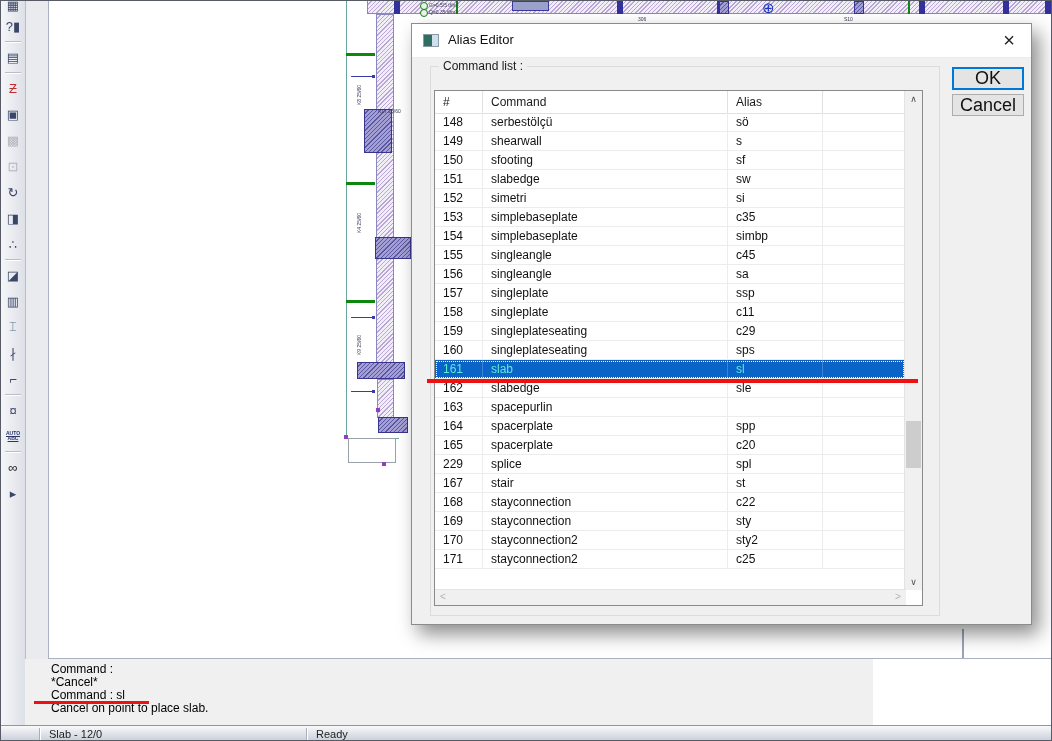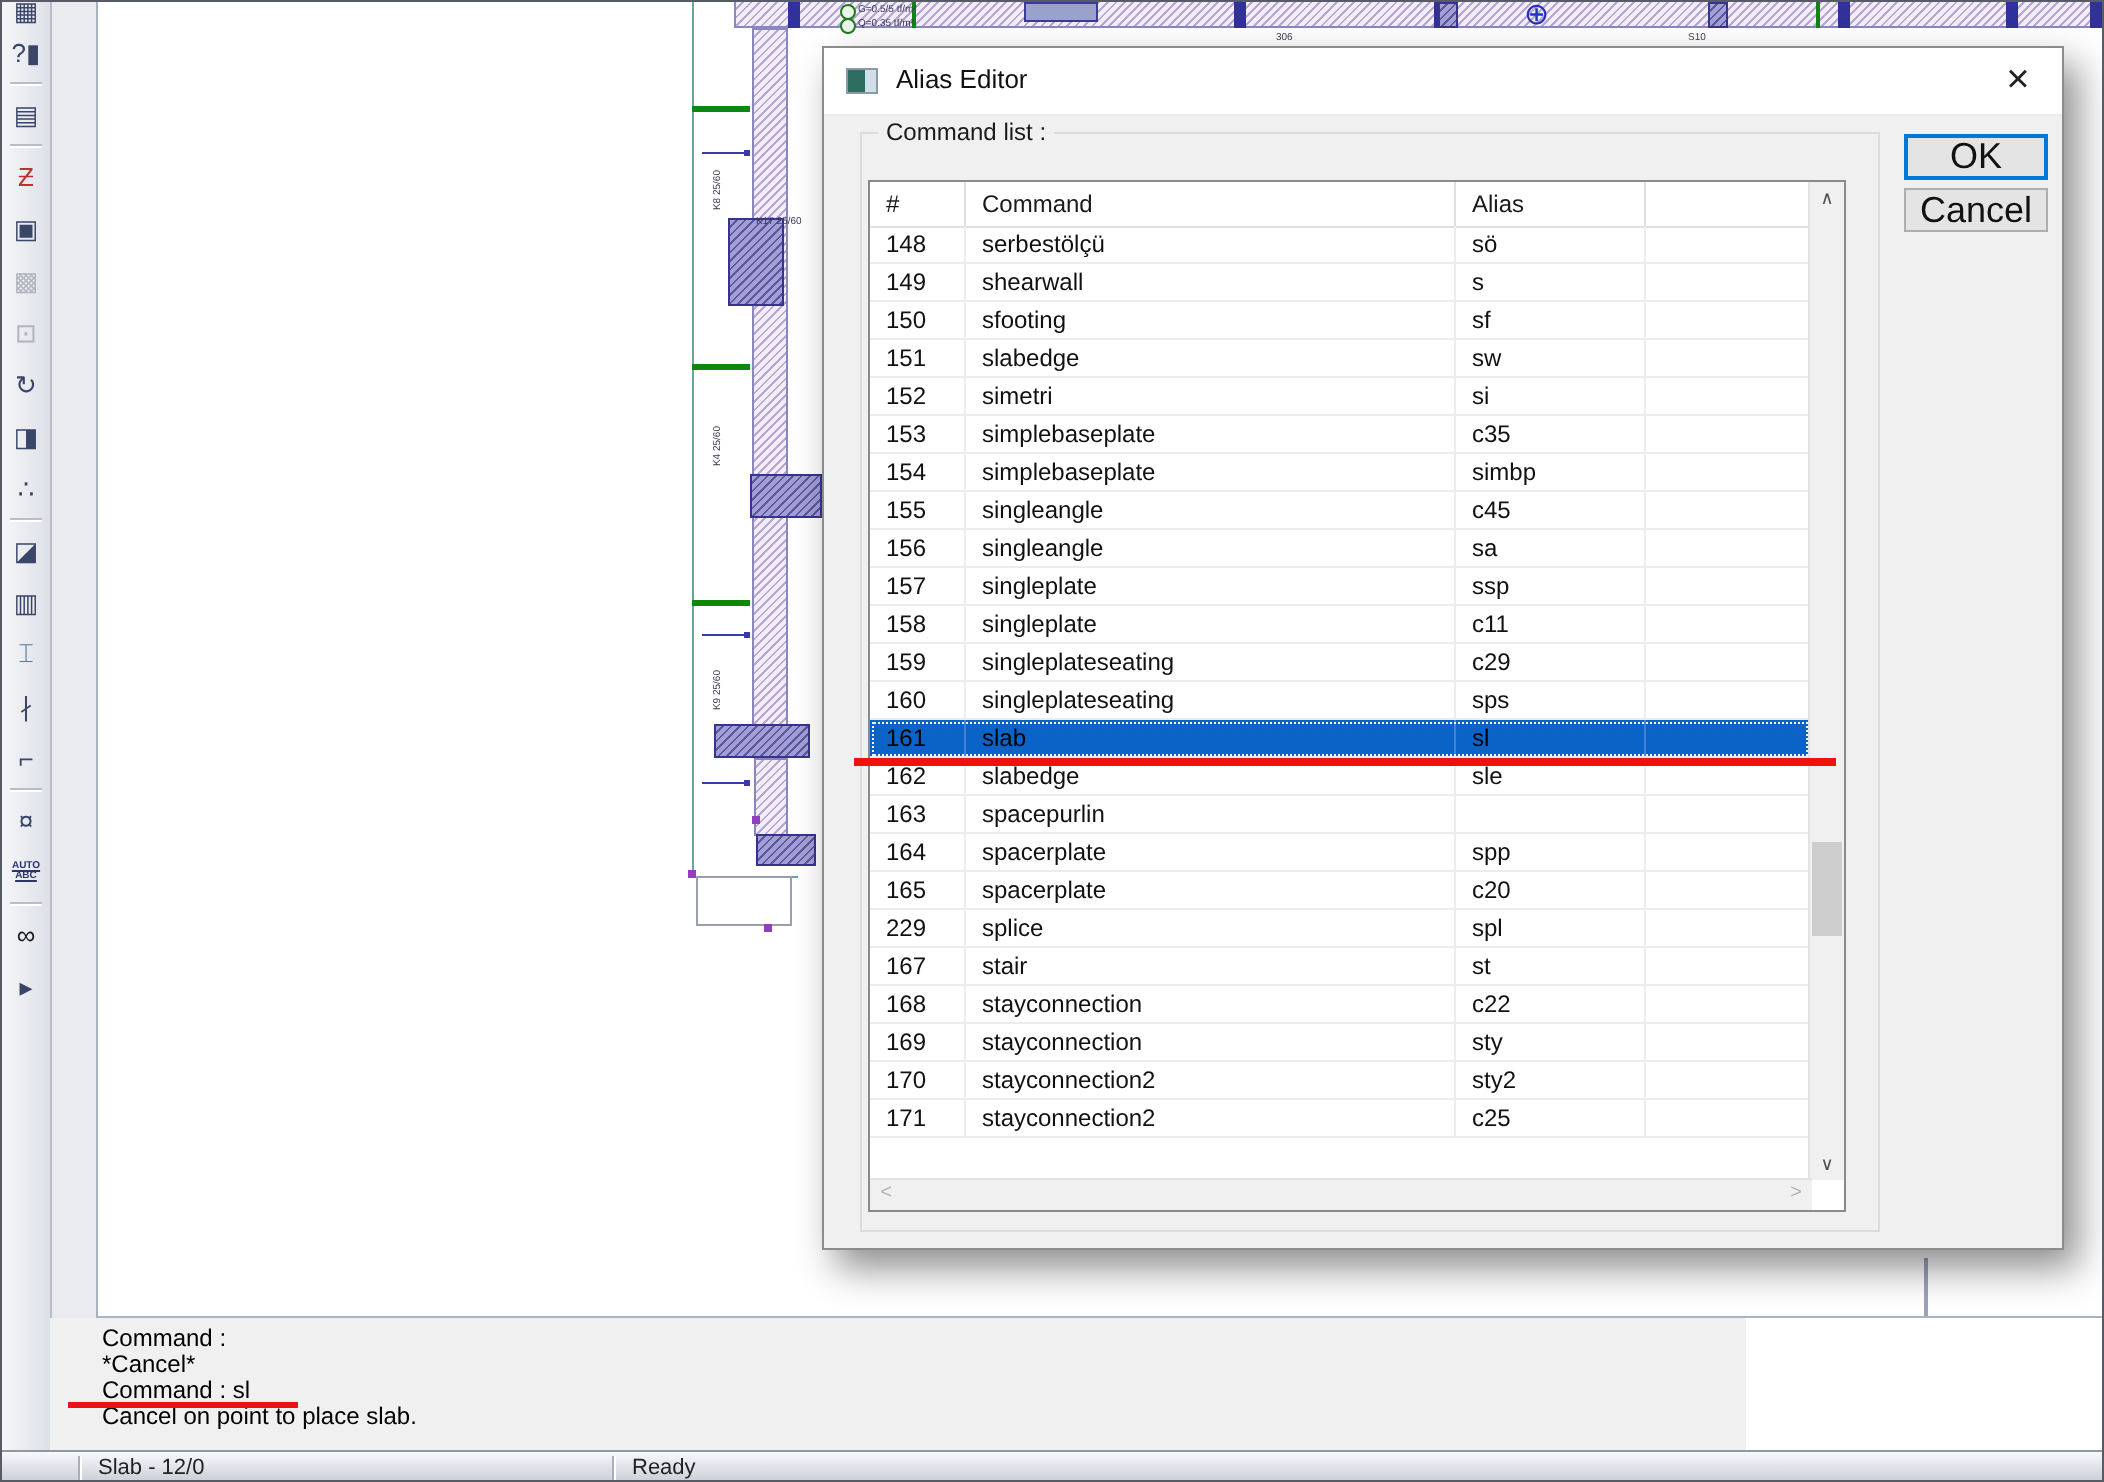--- a/index.html
+++ b/index.html
@@ -56,21 +56,21 @@
 
   .tableview{position:absolute;left:22px;top:66px;width:489px;height:516px;background:#fff;
              border:1px solid #8a8a8a;box-sizing:border-box;}
   .thead,.trow{display:grid;grid-template-columns:48px 245px 95px 1fr;width:470px;}
   .thead{height:22px;line-height:22px;border-bottom:1px solid #e0e0e0;}
   .thcell{font-size:12px;color:#1a1a1a;padding-left:8px;border-right:1px solid #e0e0e0;overflow:hidden;white-space:nowrap;}
   .tbody{position:absolute;left:0;top:22px;width:470px;}
   .trow{height:19px;line-height:18px;border-bottom:1px solid #ececec;box-sizing:border-box;}
   .tcell{font-size:12px;color:#111;padding-left:8px;border-right:1px solid #ececec;overflow:hidden;white-space:nowrap;}
   .trow.sel{background:var(--selection);outline:1px dotted #fff;outline-offset:-2px;}
-  .trow.sel .tcell{color:#000000;border-right:1px solid #3c82d6;}
+  .trow.sel .tcell{color:#5eead4;border-right:1px solid #3c82d6;}
 
   .vscroll{position:absolute;top:0;right:0;bottom:15px;width:17px;background:#f0f0f0;border-left:1px solid #e3e3e3;}
   .varrow{position:absolute;left:0;width:17px;height:16px;text-align:center;font-size:9px;color:#505050;line-height:16px;}
   .vthumb{position:absolute;left:1px;width:15px;background:#cdcdcd;}
   .hscroll{position:absolute;left:0;right:16px;bottom:0;height:15px;background:#f0f0f0;border-top:1px solid #e3e3e3;}
   .harrow{position:absolute;top:0;width:16px;height:15px;text-align:center;font-size:10px;color:#b4b4b4;line-height:14px;}
 
   .btn{position:absolute;left:540px;width:72px;font-size:18px;color:#111;background:#e4e4e4;
        display:flex;align-items:center;justify-content:center;box-sizing:border-box;cursor:default;}
   .btn-ok{top:43px;height:23px;border:2px solid var(--ok-border);}

